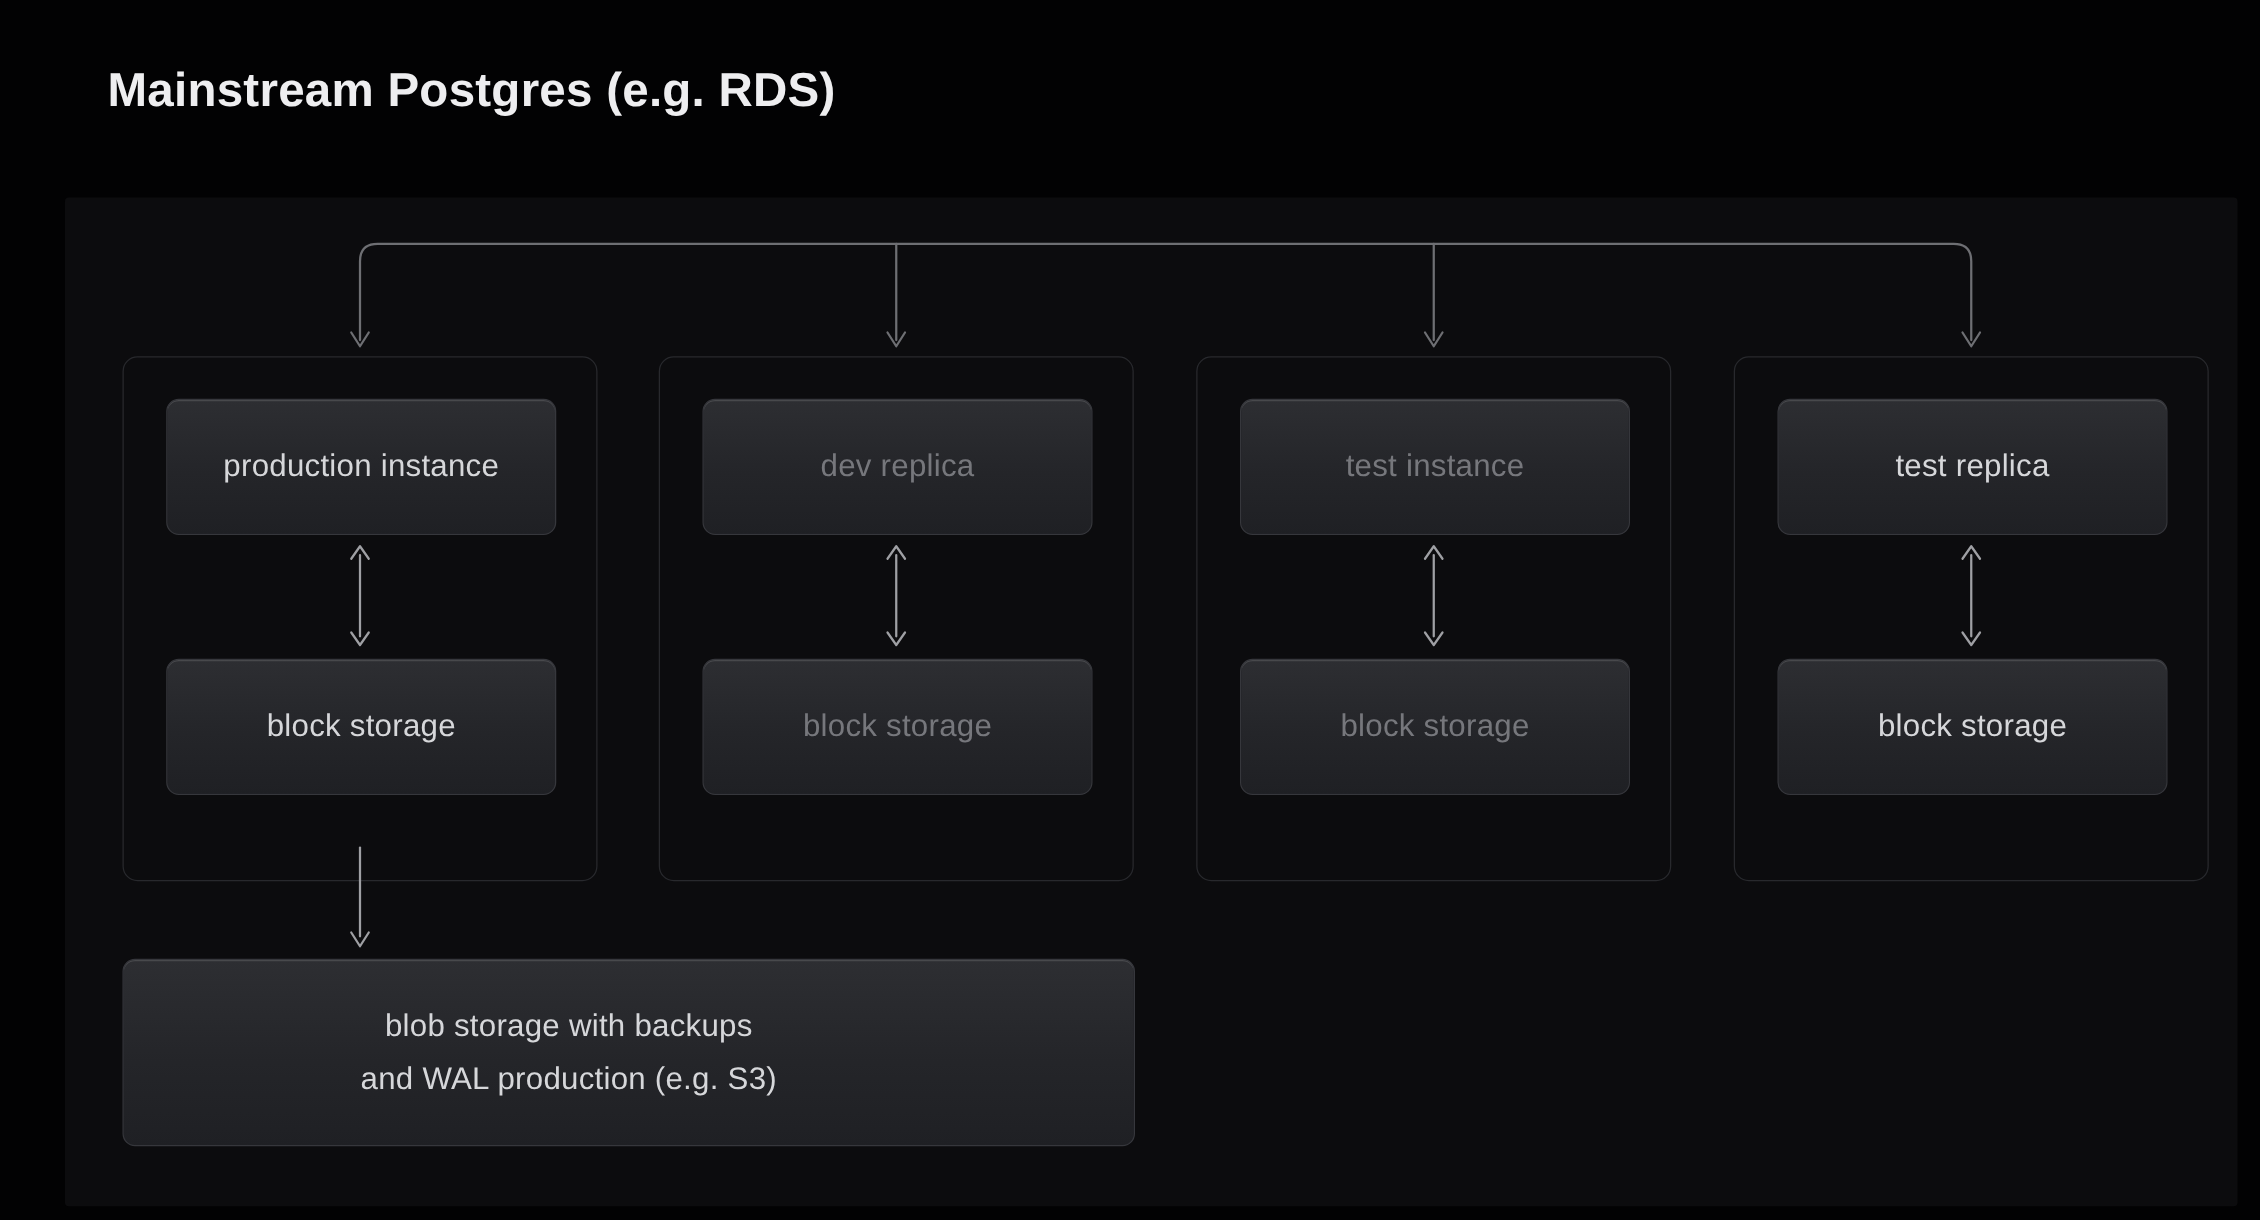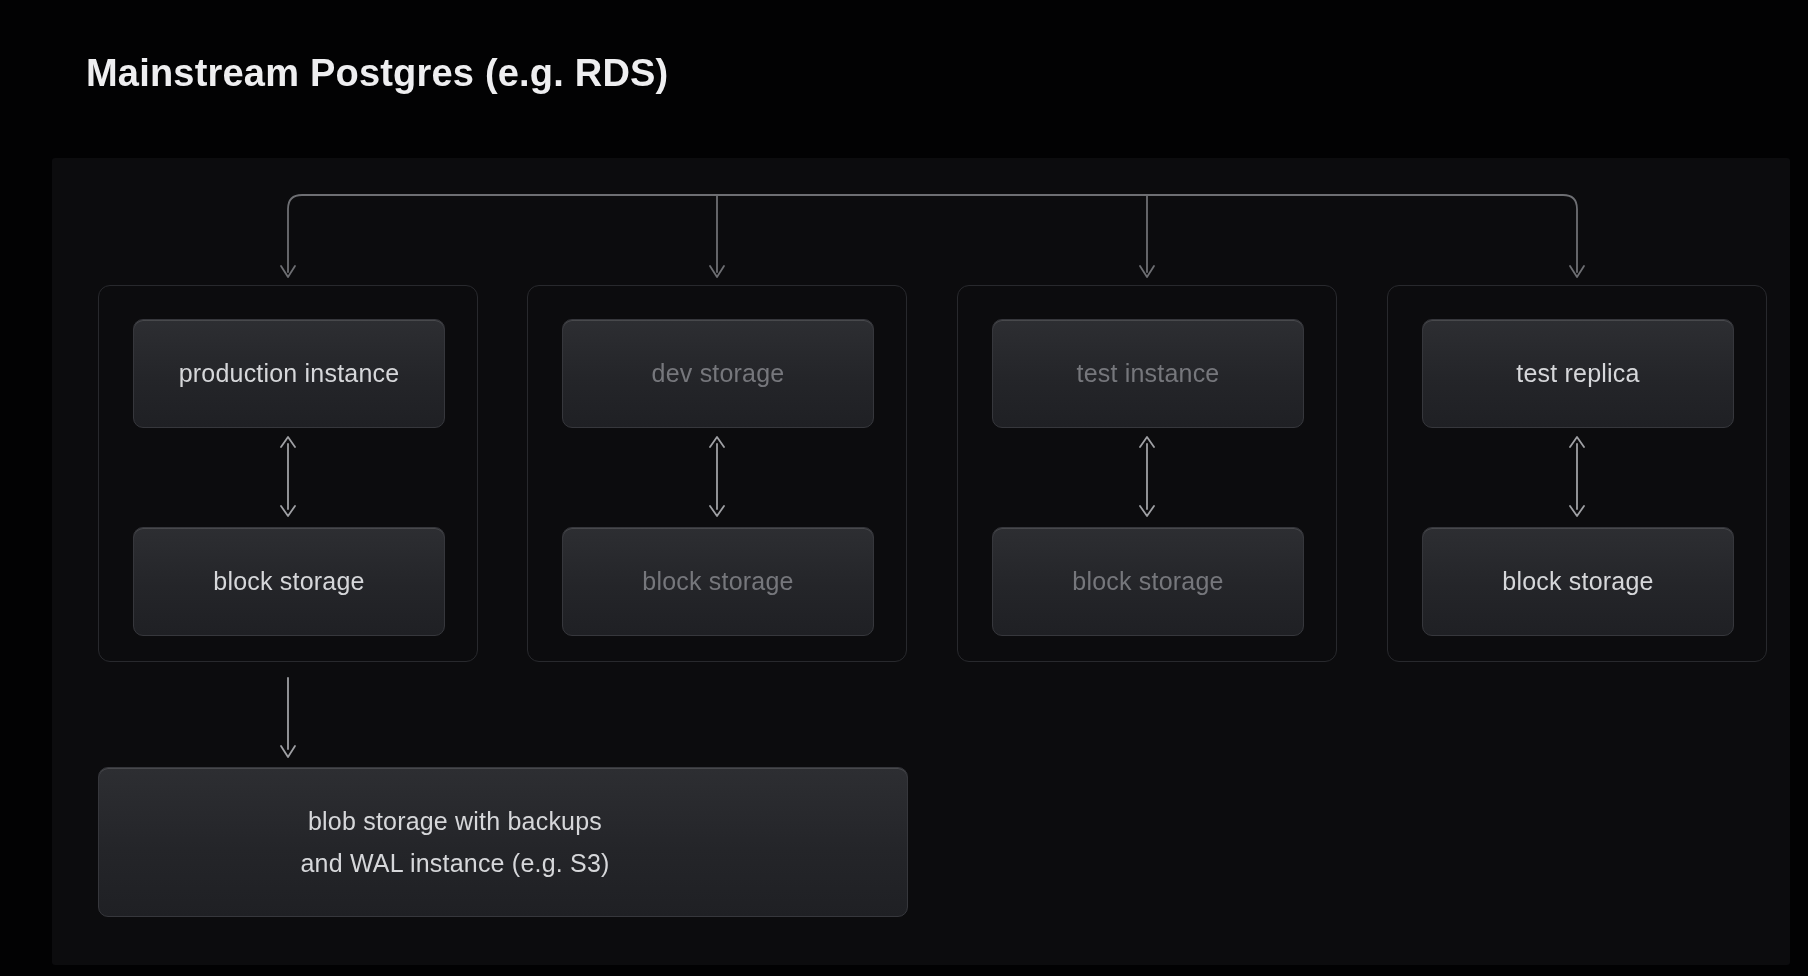--- a/index.html
+++ b/index.html
@@ -31,21 +31,21 @@
   .connectors {
     position: absolute;
     left: 0; top: 0;
     width: 1808px; height: 976px;
     pointer-events: none;
   }
 
   .group {
     position: absolute;
     top: 285px;
-    width: 380px; height: 377px;
+    width: 380px; height: 420px;
     border: 1px solid #28292d;
     border-radius: 12px;
     background: transparent;
   }
   .group.g0 { left: 98px; }
   .group.g1 { left: 527px; }
   .group.g2 { left: 957px; }
   .group.g3 { left: 1387px; }
 
   .node {
@@ -94,37 +94,37 @@
   <div class="title">Mainstream Postgres (e.g. RDS)</div>
 
   <div class="panel"></div>
 
   <div class="group g0 bright">
     <div class="node instance">production instance</div>
     <div class="node storage">block storage</div>
   </div>
 
   <div class="group g1 dim">
-    <div class="node instance">dev storage</div>
+    <div class="node instance">dev replica</div>
     <div class="node storage">block storage</div>
   </div>
 
   <div class="group g2 dim">
     <div class="node instance">test instance</div>
     <div class="node storage">block storage</div>
   </div>
 
   <div class="group g3 bright">
     <div class="node instance">test replica</div>
     <div class="node storage">block storage</div>
   </div>
 
   <div class="blob">
     <div>blob storage with backups</div>
-    <div>and WAL instance (e.g. S3)</div>
+    <div>and WAL production (e.g. S3)</div>
   </div>
 
   <svg class="connectors" width="1808" height="976" viewBox="0 0 1808 976" fill="none" xmlns="http://www.w3.org/2000/svg">
 
     <g stroke="#6e6f73" stroke-width="1.8" stroke-linecap="round" stroke-linejoin="round">
       <path d="M 288 272 L 288 209 Q 288 195 302 195 L 1563 195 Q 1577 195 1577 209 L 1577 272"></path>
       <path d="M 717 195 L 717 272"></path>
       <path d="M 1147 195 L 1147 272"></path>
       <path d="M 281 266 L 288 277 L 295 266"></path>
       <path d="M 710 266 L 717 277 L 724 266"></path>

